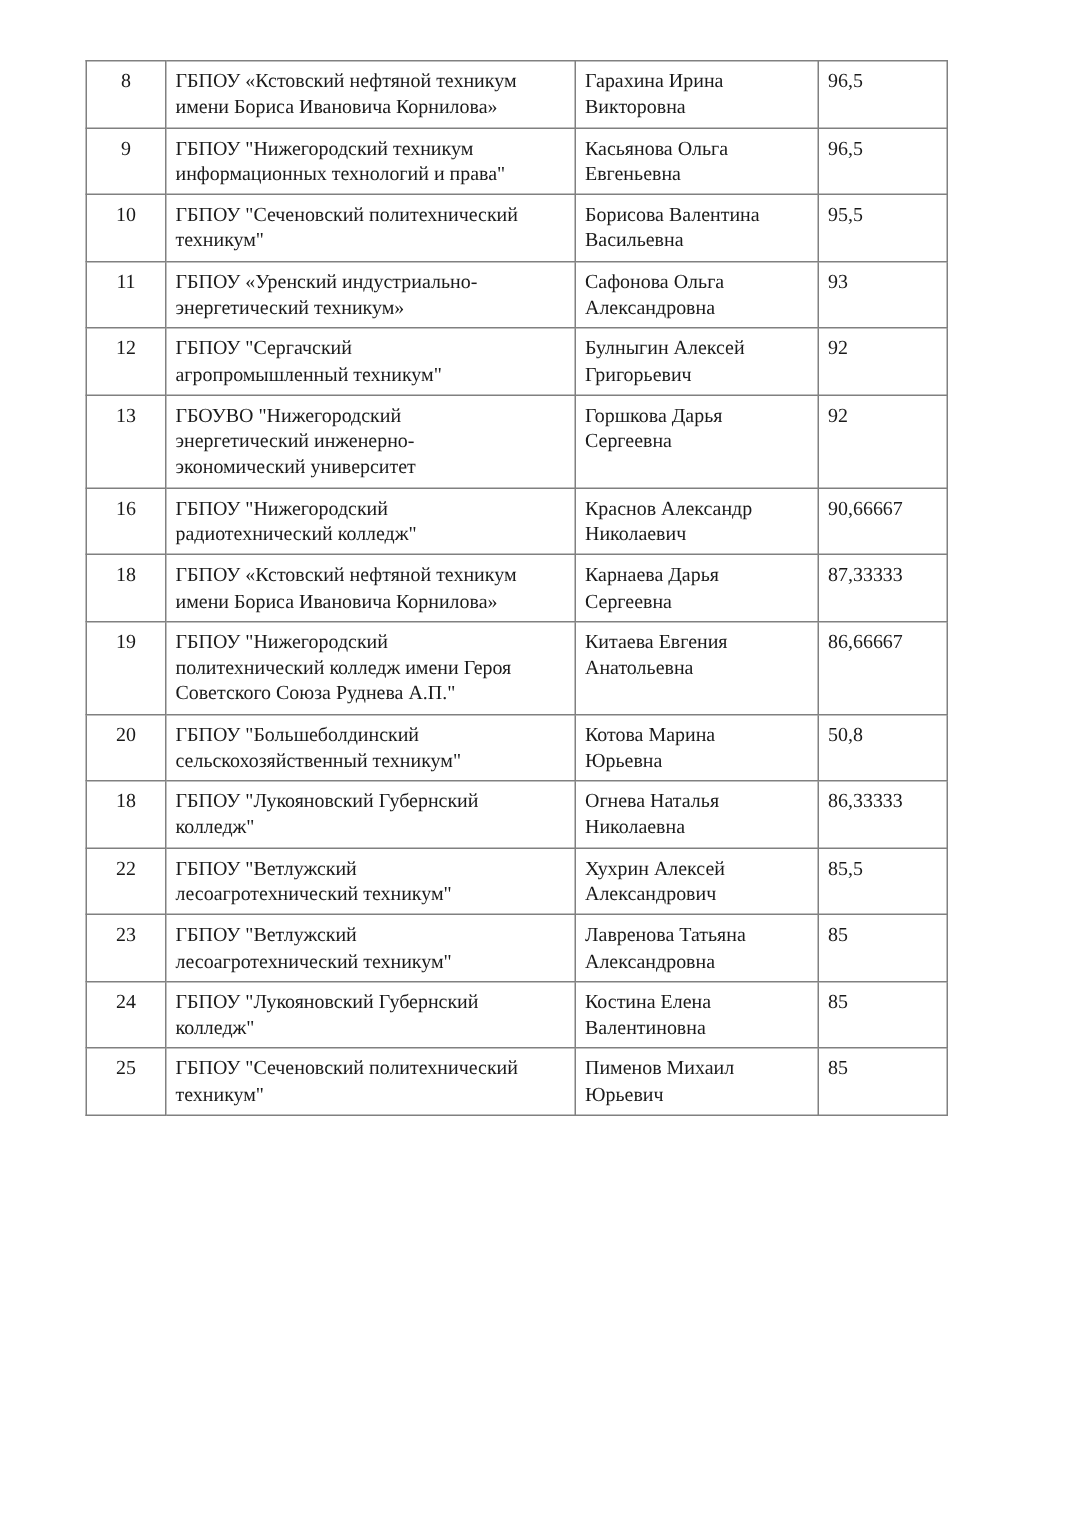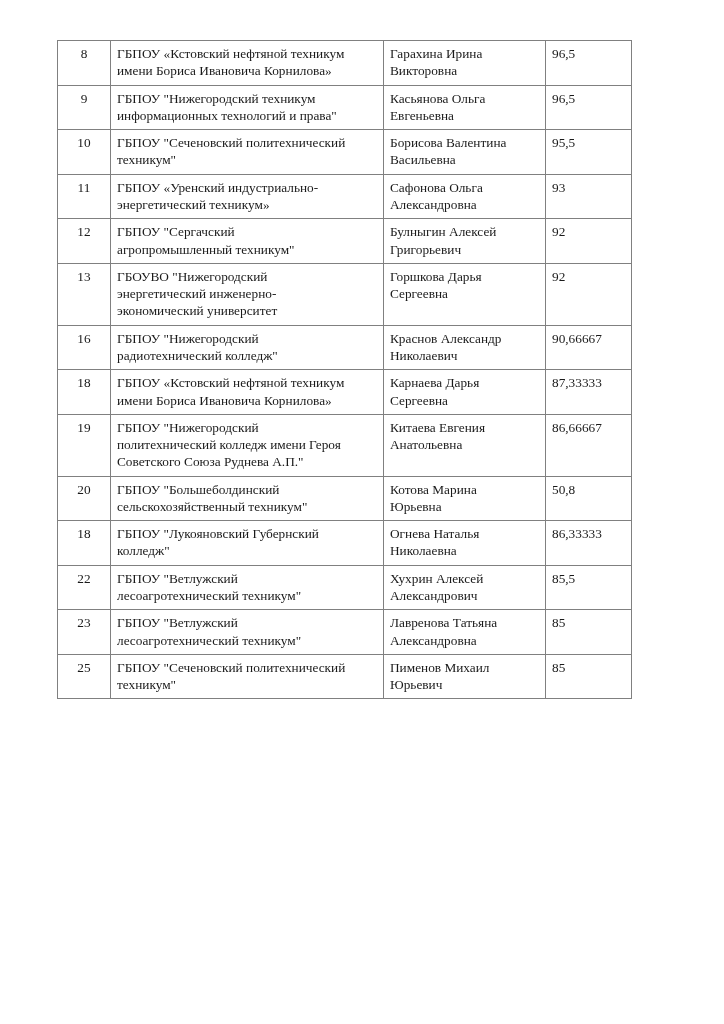--- a/index.html
+++ b/index.html
@@ -235,20 +235,32 @@
               <span class="line">ГБПОУ "Ветлужский</span>
               <span class="line">лесоагротехнический техникум"</span>
             </td>
             <td class="cell-name">
               <span class="line">Лавренова Татьяна</span>
               <span class="line">Александровна</span>
             </td>
             <td class="cell-score">85</td>
           </tr>
           <tr>
+            <td class="cell-index">24</td>
+            <td class="cell-org">
+              <span class="line">ГБПОУ "Лукояновский Губернский</span>
+              <span class="line">колледж"</span>
+            </td>
+            <td class="cell-name">
+              <span class="line">Костина Елена</span>
+              <span class="line">Валентиновна</span>
+            </td>
+            <td class="cell-score">85</td>
+          </tr>
+          <tr>
             <td class="cell-index">25</td>
             <td class="cell-org">
               <span class="line">ГБПОУ "Сеченовский политехнический</span>
               <span class="line">техникум"</span>
             </td>
             <td class="cell-name">
               <span class="line">Пименов Михаил</span>
               <span class="line">Юрьевич</span>
             </td>
             <td class="cell-score">85</td>

